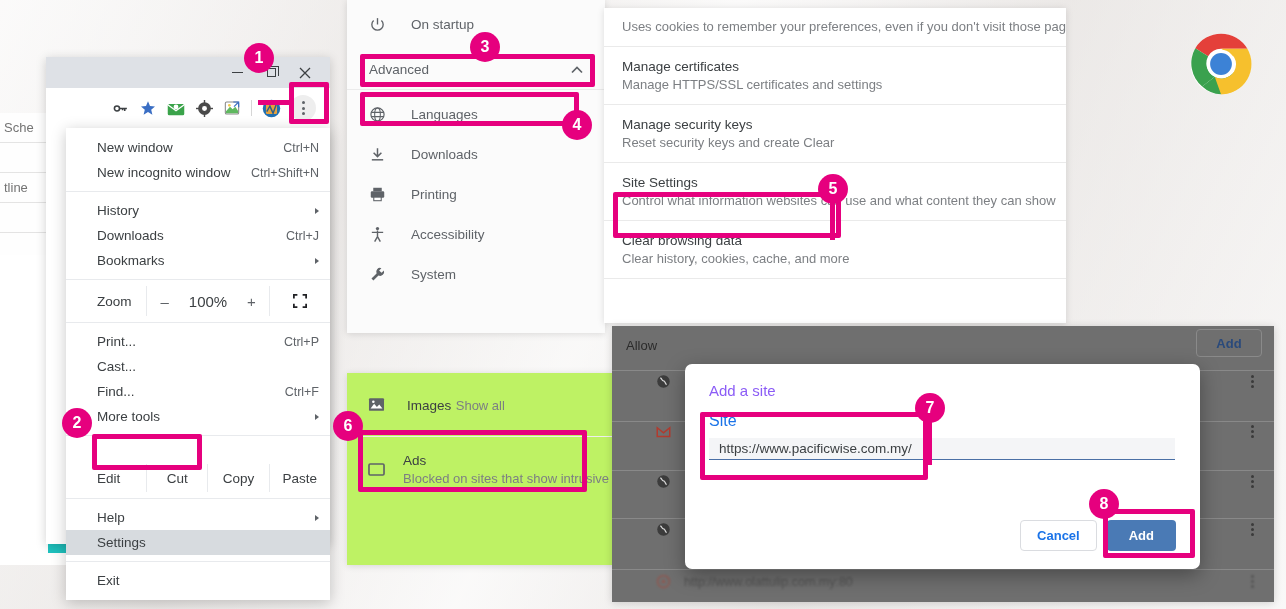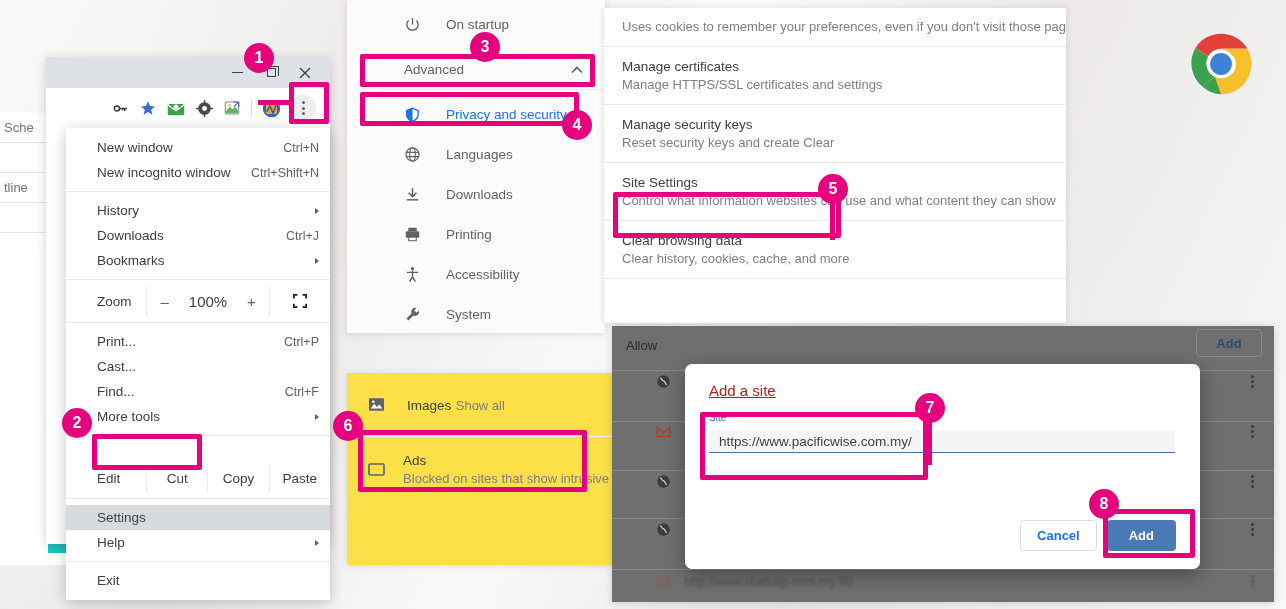--- a/index.html
+++ b/index.html
@@ -147,21 +147,20 @@
     display: flex; align-items: center; justify-content: center;
     border-left: 1px solid #e8eaed;
   }
 
   
   .settings-nav {
     position: absolute; left: 347px; top: 0px; width: 258px; height: 333px;
     background: #fbfbfb;
     box-shadow: 0 1px 7px rgba(0,0,0,.13);
     padding-top: 4px;
-    padding-left: 35px;
   }
   .snav-item {
     height: 40px; display: flex; align-items: center;
     padding-left: 22px; font-size: 13.5px; color: #5f6368;
   }
   .snav-item .sico {
     width: 30px; display: flex; align-items: center; color: #5f6368;
   }
   .snav-item .slbl { padding-left: 12px; }
   .snav-item.active .slbl { color: #1a73e8; }
@@ -182,21 +181,21 @@
   .sc-row {
     padding: 12px 0 12px 18px; border-bottom: 1px solid #eaeaea;
   }
   .sc-row .t { font-size: 13.5px; color: #3c4043; margin-bottom: 3px; white-space: nowrap; }
   .sc-row .s { font-size: 13px; color: #7c7f83; white-space: nowrap; }
   .sc-partial { padding-top: 0; }
 
   
   .sitelist {
     position: absolute; left: 347px; top: 373px; width: 267px; height: 192px;
-    background: #fde047;
+    background: #bef264;
     box-shadow: 0 1px 7px rgba(0,0,0,.13);
     overflow: hidden;
   }
   .sl-row {
     height: 64px; display: flex; align-items: center;
     padding-left: 20px; border-bottom: 1px solid #eeeeee;
   }
   .sl-row:last-child { border-bottom: none; }
   .sl-ico { width: 40px; color: #5f6368; display: flex; align-items: center; }
   .sl-txt .t { font-size: 13.5px; color: #3c4043; margin-bottom: 2px; white-space: nowrap; }
@@ -236,22 +235,22 @@
   .scrim-sep {
     position: absolute; left: 0; width: 662px; height: 1px; background: rgba(255,255,255,.18);
   }
 
   .dialog {
     position: absolute; left: 73px; top: 38px; width: 515px; height: 205px;
     background: #fff; border-radius: 7px;
     box-shadow: 0 6px 20px rgba(0,0,0,.35);
     padding: 18px 24px 0 24px;
   }
-  .dlg-title { font-size: 15px; color: #b91c1c; margin-bottom: 13px; text-decoration: underline; }
-  .dlg-field-label { font-size: 10px; color: #1a73e8; margin-bottom: 8px; }
+  .dlg-title { font-size: 15px; color: #8b5cf6; margin-bottom: 13px; }
+  .dlg-field-label { font-size: 16px; color: #1a73e8; margin-bottom: 8px; }
   .dlg-input {
     width: 466px; height: 22px;
     background: #f4f5f7;
     font-size: 13.5px; color: #3c4043;
     padding-left: 10px; line-height: 22px;
     border: none; border-bottom: 1.5px solid #4a6fa5;
   }
   .dlg-actions {
     position: absolute; right: 24px; bottom: 18px;
     display: flex; align-items: center; gap: 10px;
@@ -428,26 +427,26 @@
       <span class="arrow"></span>
     </div>
     <div class="cdiv"></div>
     <div class="cedit">
       <span class="e1">Edit</span>
       <span class="eb">Cut</span>
       <span class="eb">Copy</span>
       <span class="eb">Paste</span>
     </div>
     <div class="cdiv"></div>
+    <div class="cmi">
+      <span class="lbl">Help</span>
+      <span class="arrow"></span>
+    </div>
     <div class="cmi hl">
       <span class="lbl">Settings</span>
-    </div>
-    <div class="cmi">
-      <span class="lbl">Help</span>
-      <span class="arrow"></span>
     </div>
     <div class="cdiv"></div>
     <div class="cmi">
       <span class="lbl">Exit</span>
     </div>
   </div>
 </div>
 
 <div class="settings-nav">
   <div class="snav-item">
@@ -459,30 +458,20 @@
     </span>
     <span class="slbl">On startup</span>
   </div>
   <div class="snav-adv">
     <span>Advanced</span>
     <span>
       <svg width="12" height="8" viewBox="0 0 12 8">
           <path d="M1 6.5 L6 1.5 L11 6.5" stroke="#5f6368" stroke-width="1.7" fill="none"></path>
         </svg>
     </span>
-  </div>
-  <div class="snav-item active">
-    <span class="sico">
-      <svg width="17" height="17" viewBox="0 0 24 24">
-          <path d="M12 2 L21 6 V12 C21 17 17 21 12 22.5 C7 21 3 17 3 12 V6 Z" fill="#1a73e8"></path>
-          <path d="M12 2 L12 22.5 C7 21 3 17 3 12 V6 Z" fill="#1a73e8"></path>
-          <path d="M12 4.2 L19 7.2 V12 C19 16 15.8 19.3 12 20.5 Z" fill="#fff"></path>
-        </svg>
-    </span>
-    <span class="slbl">Privacy and security</span>
   </div>
   <div class="snav-item">
     <span class="sico">
       <svg width="17" height="17" viewBox="0 0 24 24">
           <circle cx="12" cy="12" r="9.3" fill="none" stroke="#5f6368" stroke-width="1.7"></circle>
           <ellipse cx="12" cy="12" rx="4" ry="9.3" fill="none" stroke="#5f6368" stroke-width="1.5"></ellipse>
           <path d="M3 9 H21 M3 15 H21" stroke="#5f6368" stroke-width="1.5"></path>
         </svg>
     </span>
     <span class="slbl">Languages</span>

